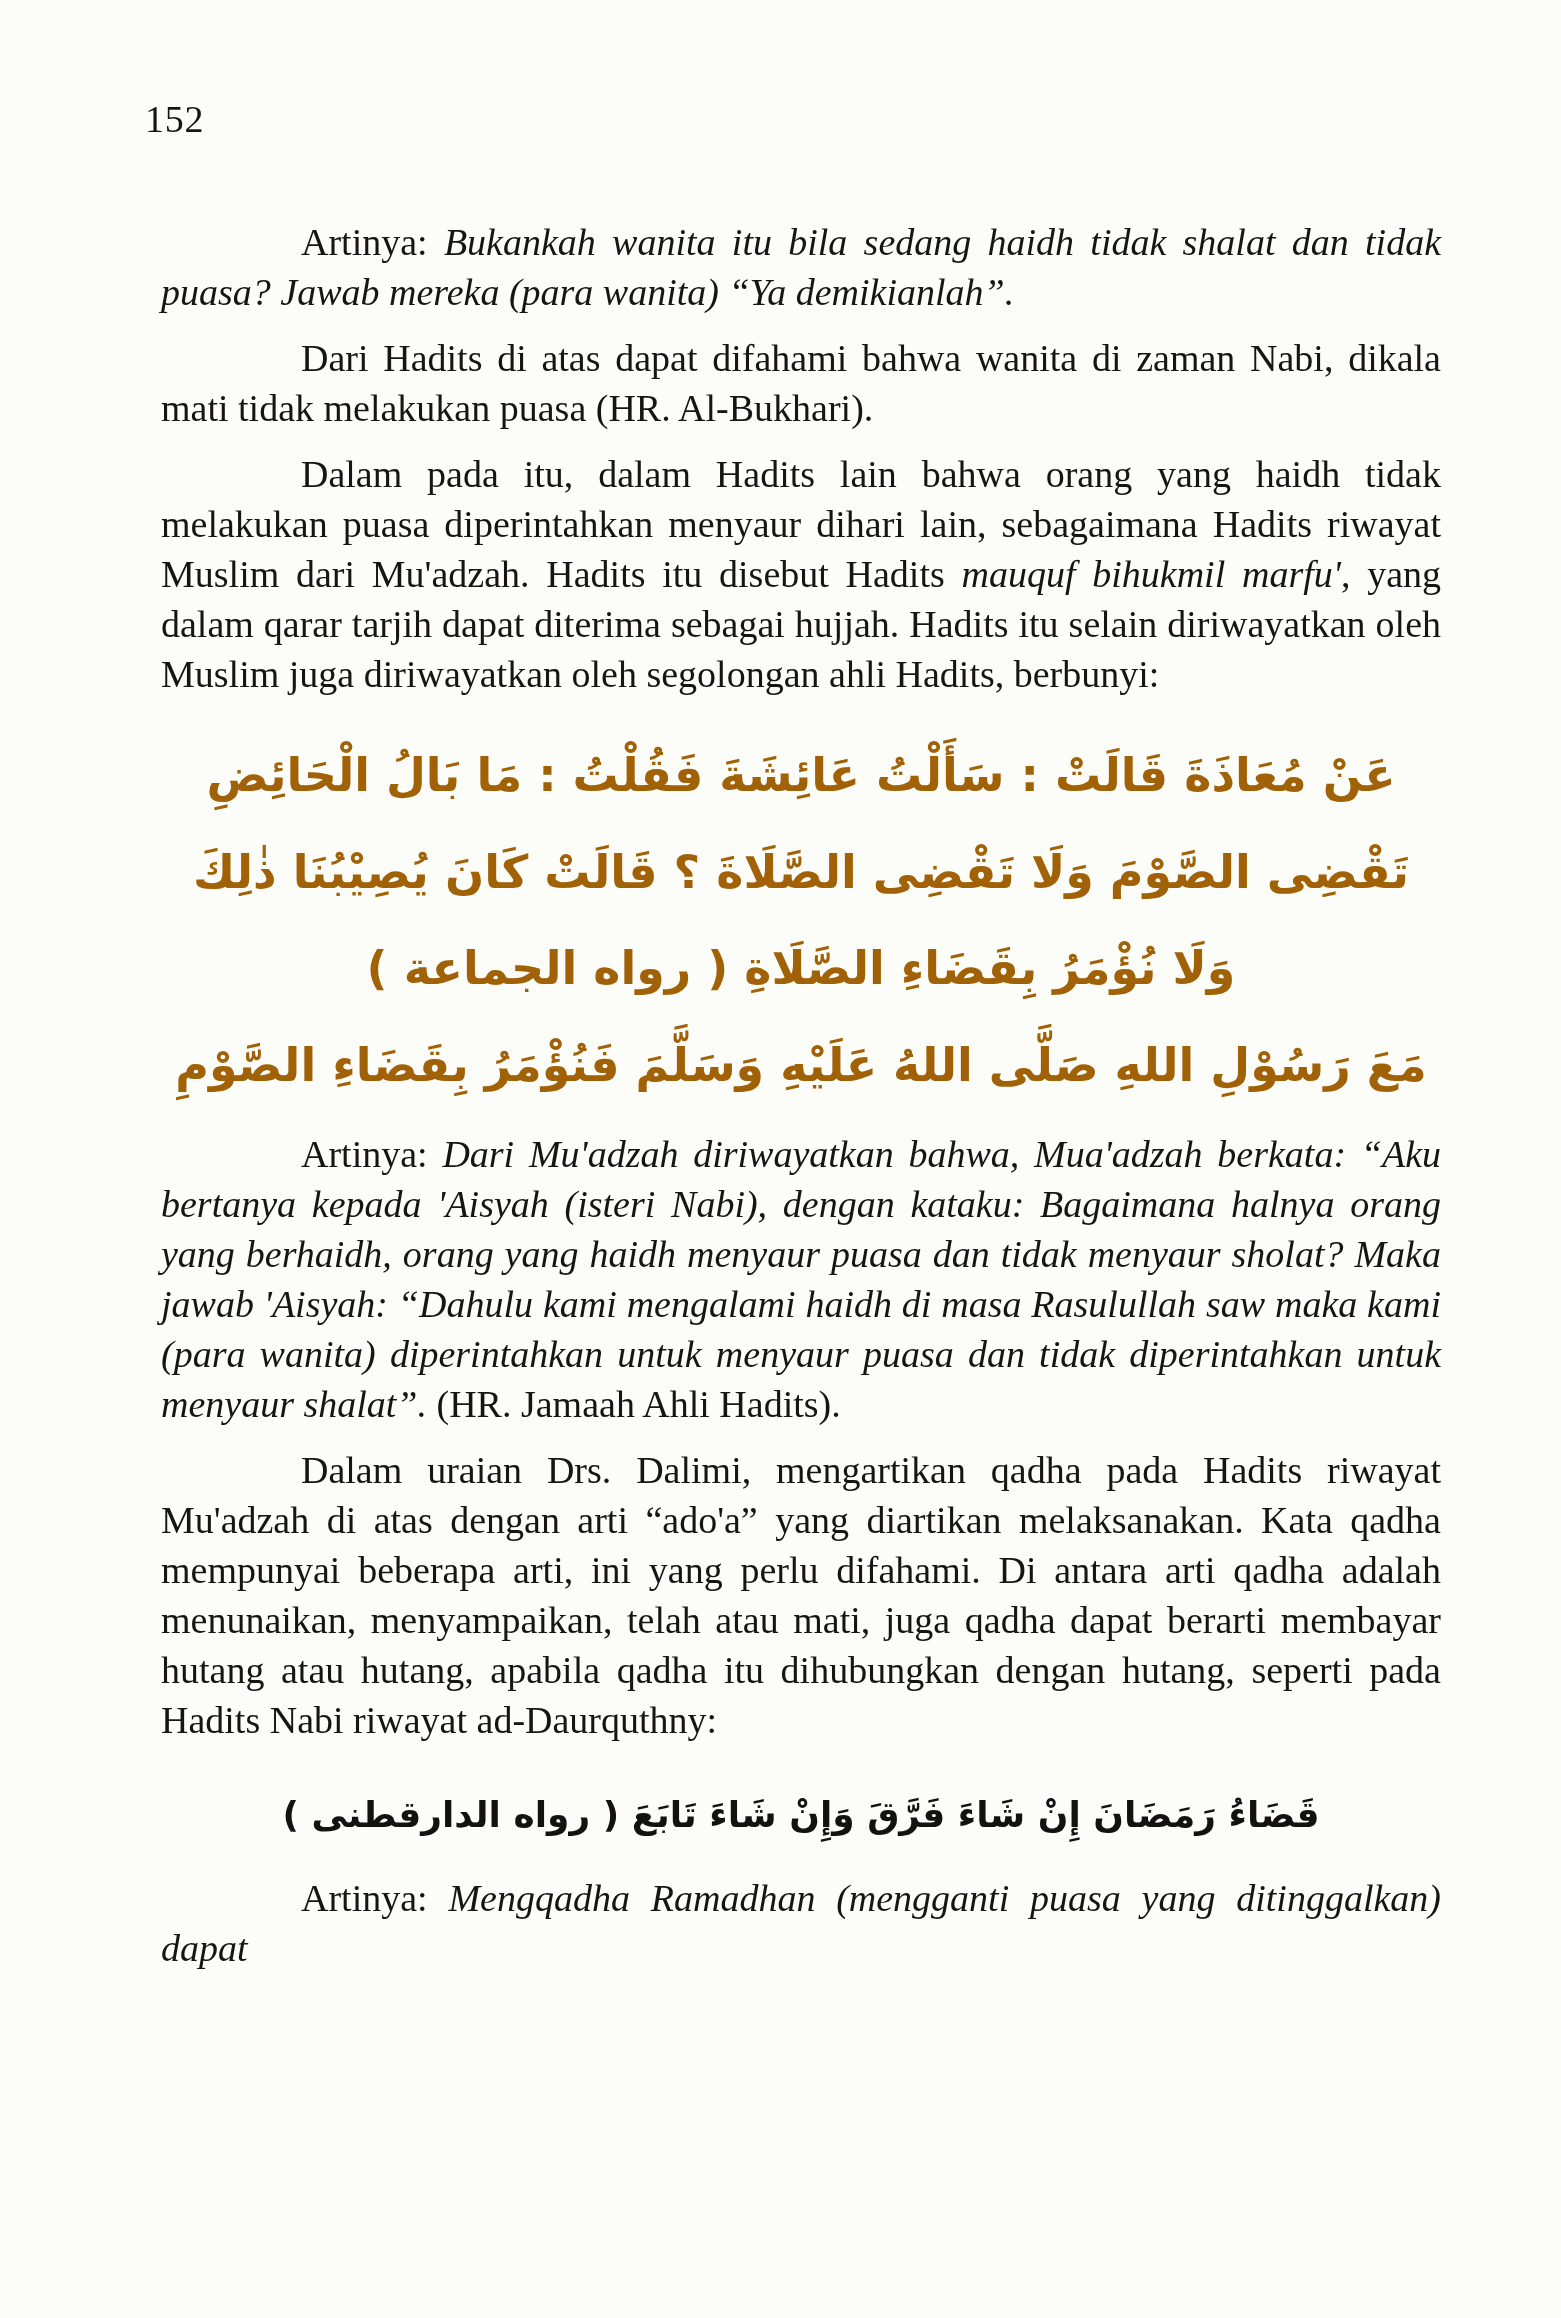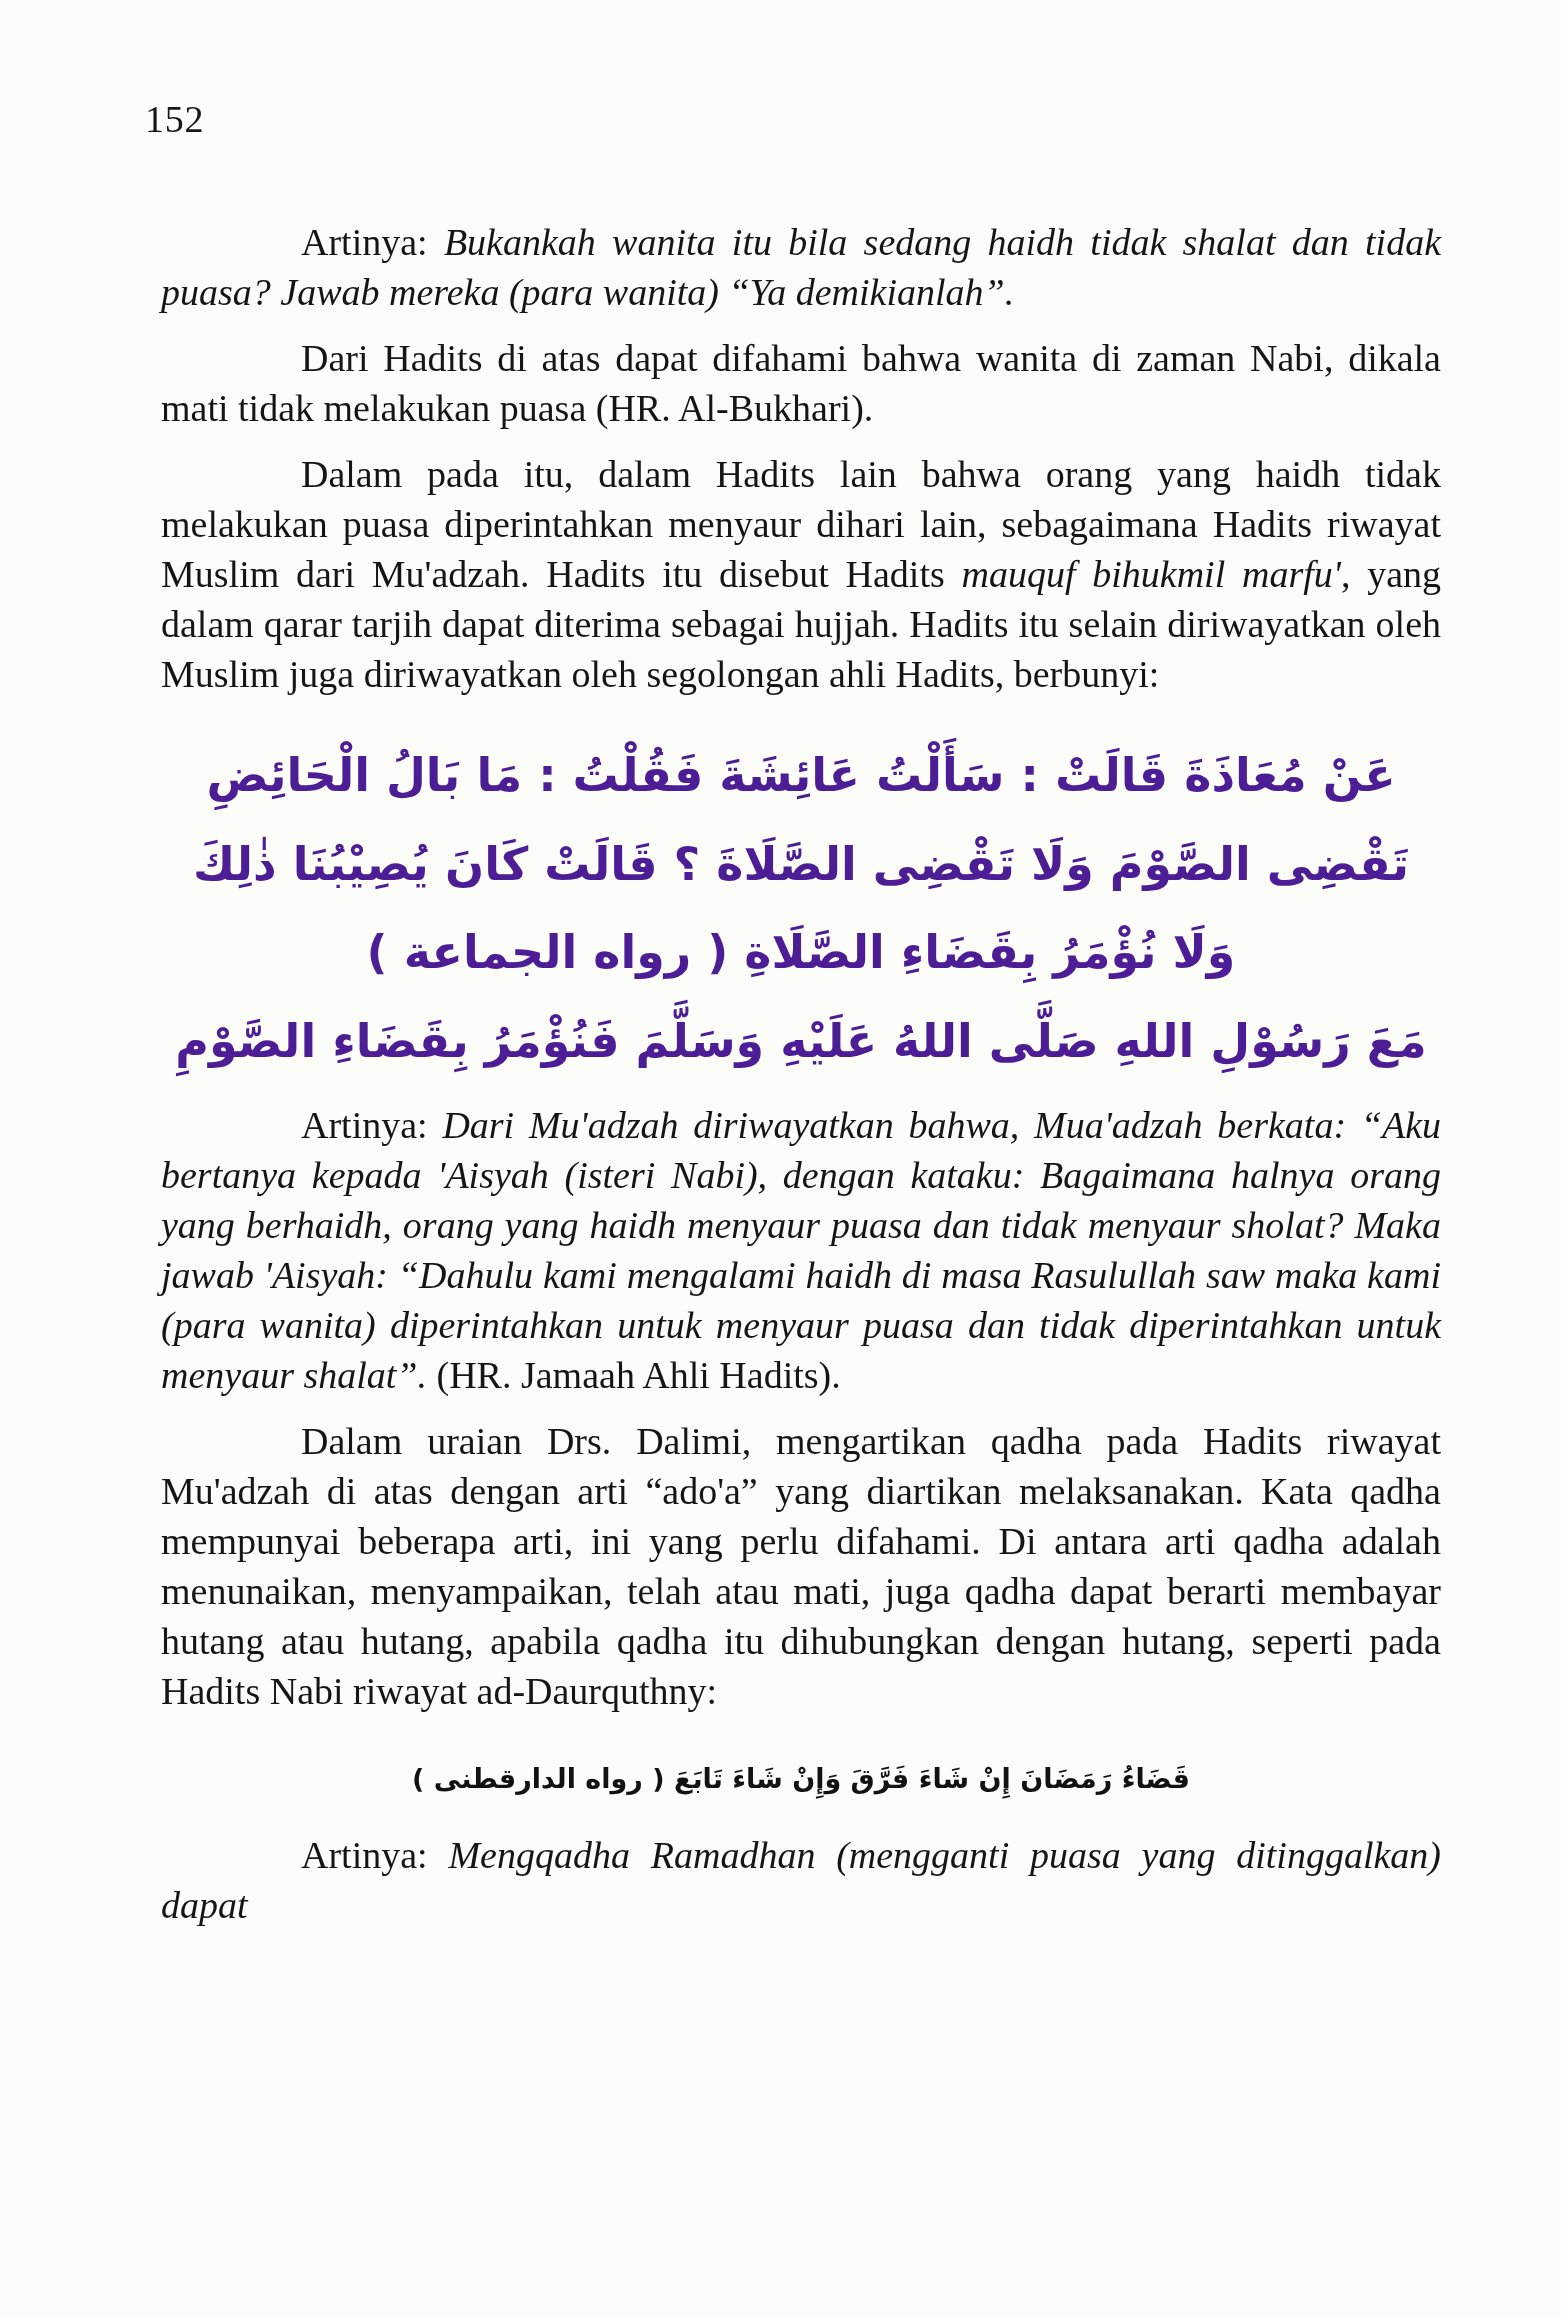--- a/index.html
+++ b/index.html
@@ -33,29 +33,29 @@
   .arabic-block {
     direction: rtl;
     text-align: center;
     margin: 43px 13.2px 25px 13.2px;
   }
   .arabic-line {
     font-family: "DejaVu Sans", sans-serif;
     font-weight: bold;
     font-size: 46px;
     line-height: 1.45;
-    margin: 22px 0;
-    color: #4c1d95;
+    margin: 30px 0;
+    color: #a16207;
   }
   .arabic-single {
     direction: rtl;
     text-align: center;
     font-family: "DejaVu Sans", sans-serif;
     font-weight: bold;
-    font-size: 27px;
+    font-size: 36px;
     line-height: 1.5;
     margin: 43px 0 31px 0;
     color: #141210;
   }
 </style>
 </head>
 <body>
 
 <div class="page">
 

